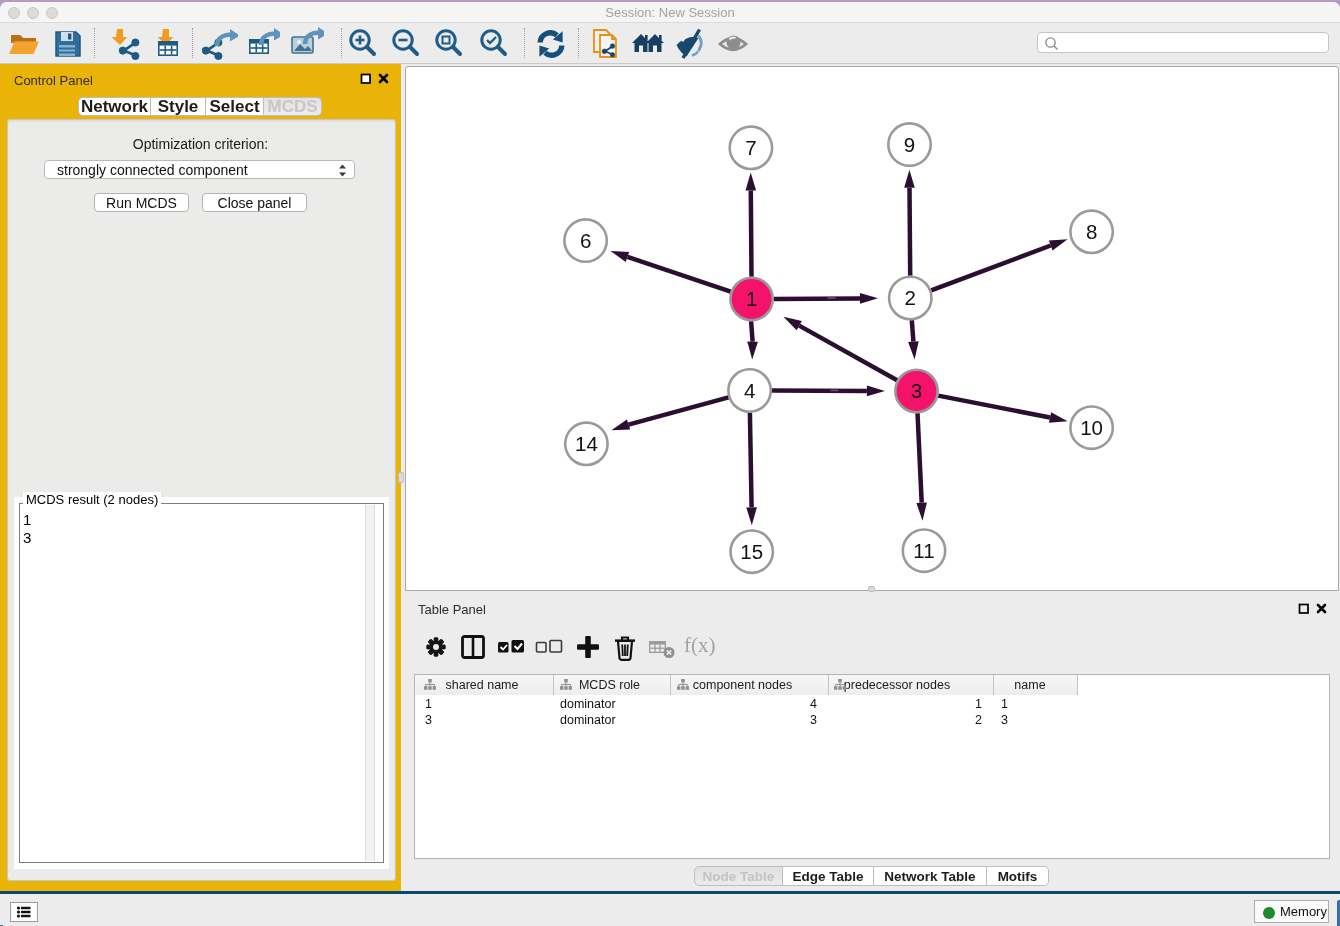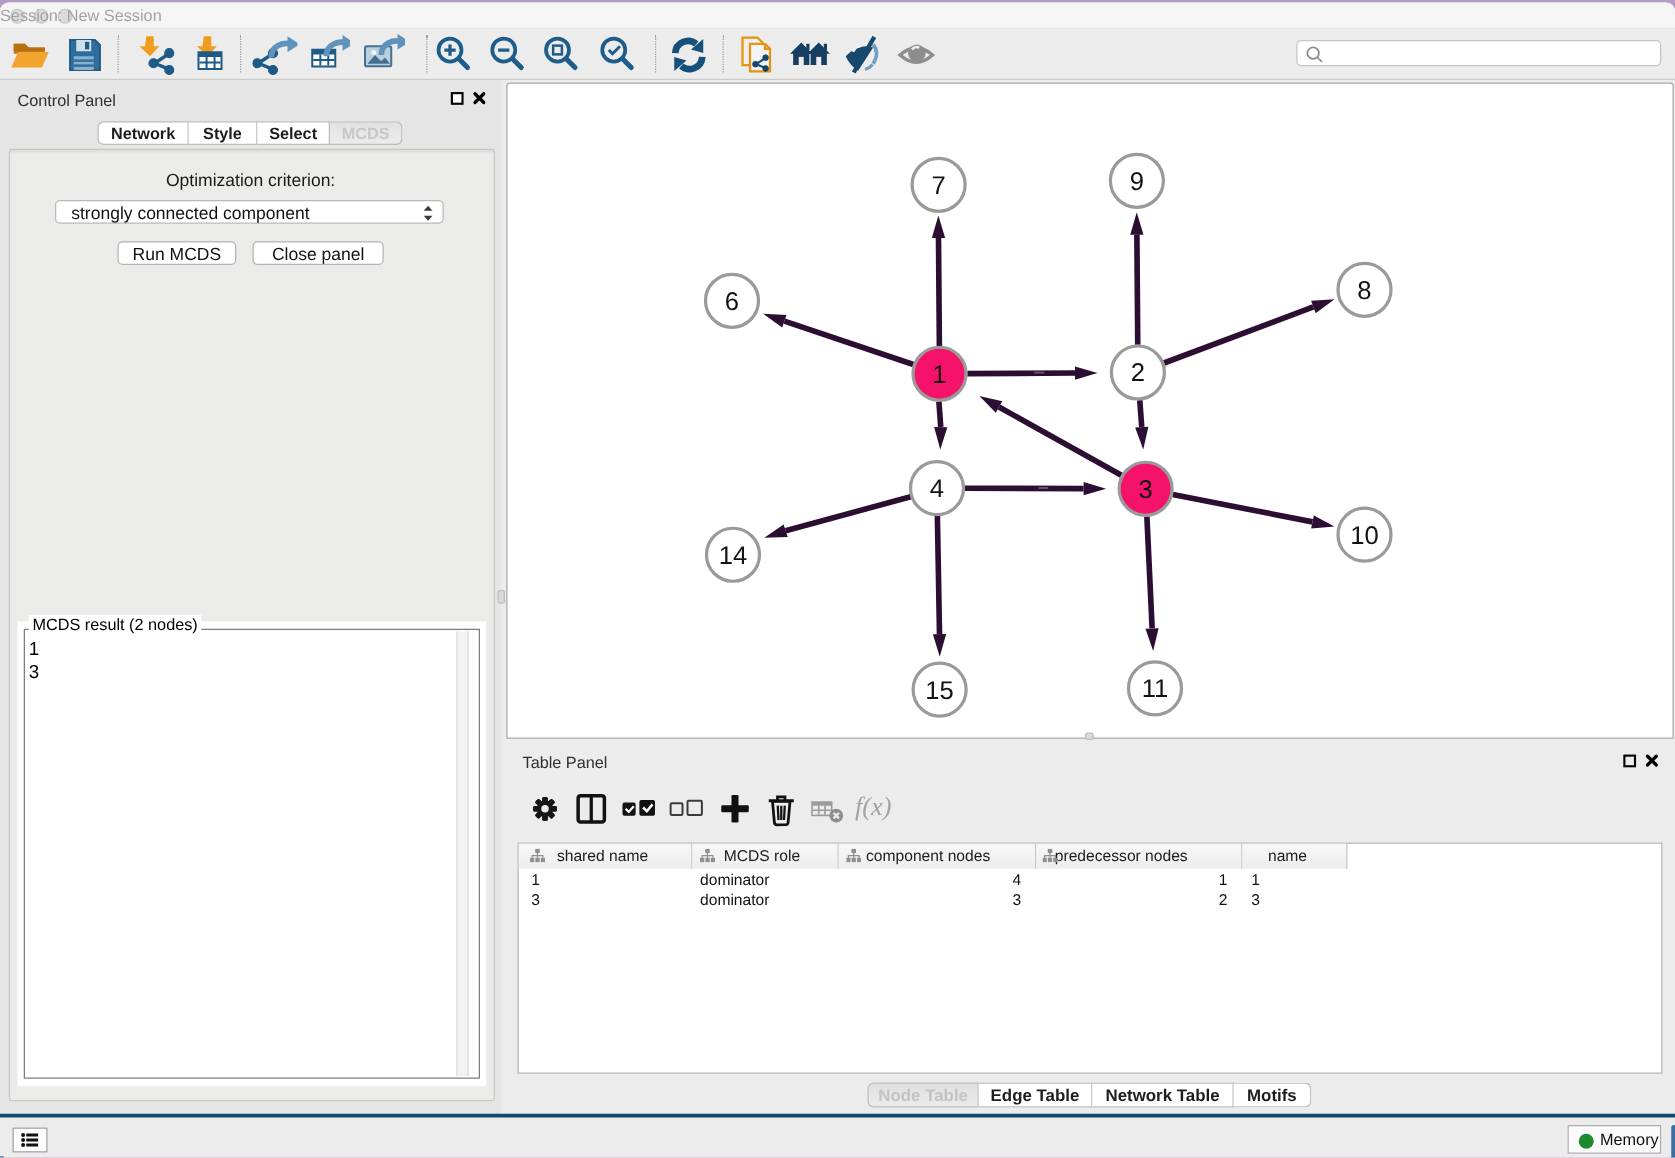--- a/index.html
+++ b/index.html
@@ -1,27 +1,27 @@
 <!DOCTYPE html>
 <html><head><meta charset="utf-8"><style>
 * { margin:0; padding:0; box-sizing:border-box; }
 html,body { width:1340px; height:926px; overflow:hidden; }
 body { background:#b49bc6; font-family:"Liberation Sans", sans-serif; position:relative; }
 .abs { position:absolute; }
 #win { position:absolute; left:0; top:2px; right:0; bottom:0; background:#ececec; border-radius:7px 7px 0 0; }
 #titlebar { position:absolute; left:0; top:2px; width:100%; height:21px; background:#f6f5f5; border-radius:7px 7px 0 0; border-bottom:1px solid #dddcdb;}
 .tl { position:absolute; top:5px; width:12px; height:12px; border-radius:50%; background:#dcdbdb; border:1px solid #c9c8c8; }
-#titletext { position:absolute; top:3px; left:0; width:100%; text-align:left; font-size:13px; color:#a3a2a2; }
+#titletext { position:absolute; top:3px; left:0; width:100%; text-align:center; font-size:13px; color:#a3a2a2; }
 #toolbar { position:absolute; left:0; top:23px; width:100%; height:41px; background:#ececec; border-bottom:1px solid #c9c9c8; }
 .tbi { position:absolute; }
 .tsep { position:absolute; top:5px; height:30px; width:0; border-left:1px dotted #9f9f9f; }
 #searchbox { position:absolute; left:1037px; top:9px; width:292px; height:21px; background:#fff; border:1px solid #c6c6c6; border-radius:4px; }
-#leftpanel { position:absolute; left:0; top:64px; width:401px; height:827px; background:#e5e5e5; }
+#leftpanel { position:absolute; left:0; top:64px; width:401px; height:827px; background:#eab308; }
 .panehdr { font-size:13px; color:#2e2e2e; }
-.tab { position:absolute; top:33px; height:19px; border:1px solid #bdbdbd; background:#fff; font-size:13px; font-weight:700; color:#1d1d1d; text-align:center; line-height:18px; }
+.tab { position:absolute; top:33px; height:19px; border:1px solid #bdbdbd; background:#fff; font-size:17px; font-weight:700; color:#1d1d1d; text-align:center; line-height:18px; }
 #cpcontent { position:absolute; left:7px; top:55px; width:389px; height:762px; background:#ebebea; border:1px solid #c6c6c5; border-radius:3px; box-shadow: inset 0 2px 2px rgba(0,0,0,0.05);}
 .btn { position:absolute; background:#fff; border:1px solid #b4b4b4; border-radius:4px; font-size:14px; color:#111; text-align:center; }
 #netwin { position:absolute; left:405px; top:66px; width:934px; height:525px; background:#fff; border:1px solid #a9a9a9; border-radius:3px 3px 0 0; }
 #nettitle { position:absolute; left:0; top:0; width:100%; height:20px; background:linear-gradient(#f5f5f5,#dcdcdc); border-bottom:1px solid #9d9d9d; border-radius:3px 3px 0 0;}
 .tl2 { position:absolute; top:3.5px; width:13px; height:13px; border-radius:50%; }
 #tablepanel { position:absolute; left:405px; top:592px; width:935px; height:299px; background:#ececec; }
 .ti { position:absolute; }
 .si { position:absolute; }
 #tbl { position:absolute; left:414px; top:674px; width:916px; height:185px; background:#fff; border:1px solid #b3b3b3; }
 .hcell { position:absolute; top:0; height:20px; background:linear-gradient(#f7f7f7,#ededed); border-right:1px solid #c4c4c4; font-size:12.5px; color:#1b1b1b; text-align:center; line-height:20px; }
@@ -321,21 +321,21 @@
     <g transform="translate(3,9)">
       <rect x="0" y="0" width="17" height="12" fill="#9b9b9b"></rect>
       <rect x="1.3" y="3.6" width="14.4" height="7.1" fill="#ececec"></rect>
       <line x1="1.3" y1="7.2" x2="15.7" y2="7.2" stroke="#9b9b9b" stroke-width="1.3"></line>
       <line x1="6" y1="3.6" x2="6" y2="10.7" stroke="#9b9b9b" stroke-width="1.3"></line>
       <line x1="11" y1="3.6" x2="11" y2="10.7" stroke="#9b9b9b" stroke-width="1.3"></line>
     </g>
     <circle cx="23" cy="20.5" r="5.5" fill="#8e8e8e"></circle>
     <path d="M20.8 18.3 l4.4 4.4 M25.2 18.3 l-4.4 4.4" stroke="#ececec" stroke-width="1.7"></path>
   </svg>
-<div class="abs" style="left:684px; top:633px; font-family:'Liberation Serif', serif; font-style:italic; font-size:21px; color:#a3a3a3;">f(x)</div>
+<div class="abs" style="left:684px; top:633px; font-family:'Liberation Serif', serif; font-size:21px; color:#a3a3a3;">f(x)</div>
 <div id="tbl"></div>
 <div class="hcell" style="left:415px; width:139px; top:675px; padding-right:4px;">shared name</div>
 <div class="hcell" style="left:554px; width:117px; top:675px; padding-right:5px;">MCDS role</div>
 <div class="hcell" style="left:671px; width:158px; top:675px; padding-right:14px;">component nodes</div>
 <div class="hcell" style="left:829px; width:165px; top:675px; padding-right:28px;">predecessor nodes</div>
 <div class="hcell" style="left:994px; width:84px; top:675px; padding-right:11px;">name</div>
 <svg class="si" style="left:424px;top:679px" width="12" height="11" viewBox="0 0 12 11">
     <g fill="#8f8f8f">
       <rect x="4.2" y="0" width="3.6" height="3.4"></rect>
       <rect x="0" y="7.2" width="3.4" height="3.6"></rect>

